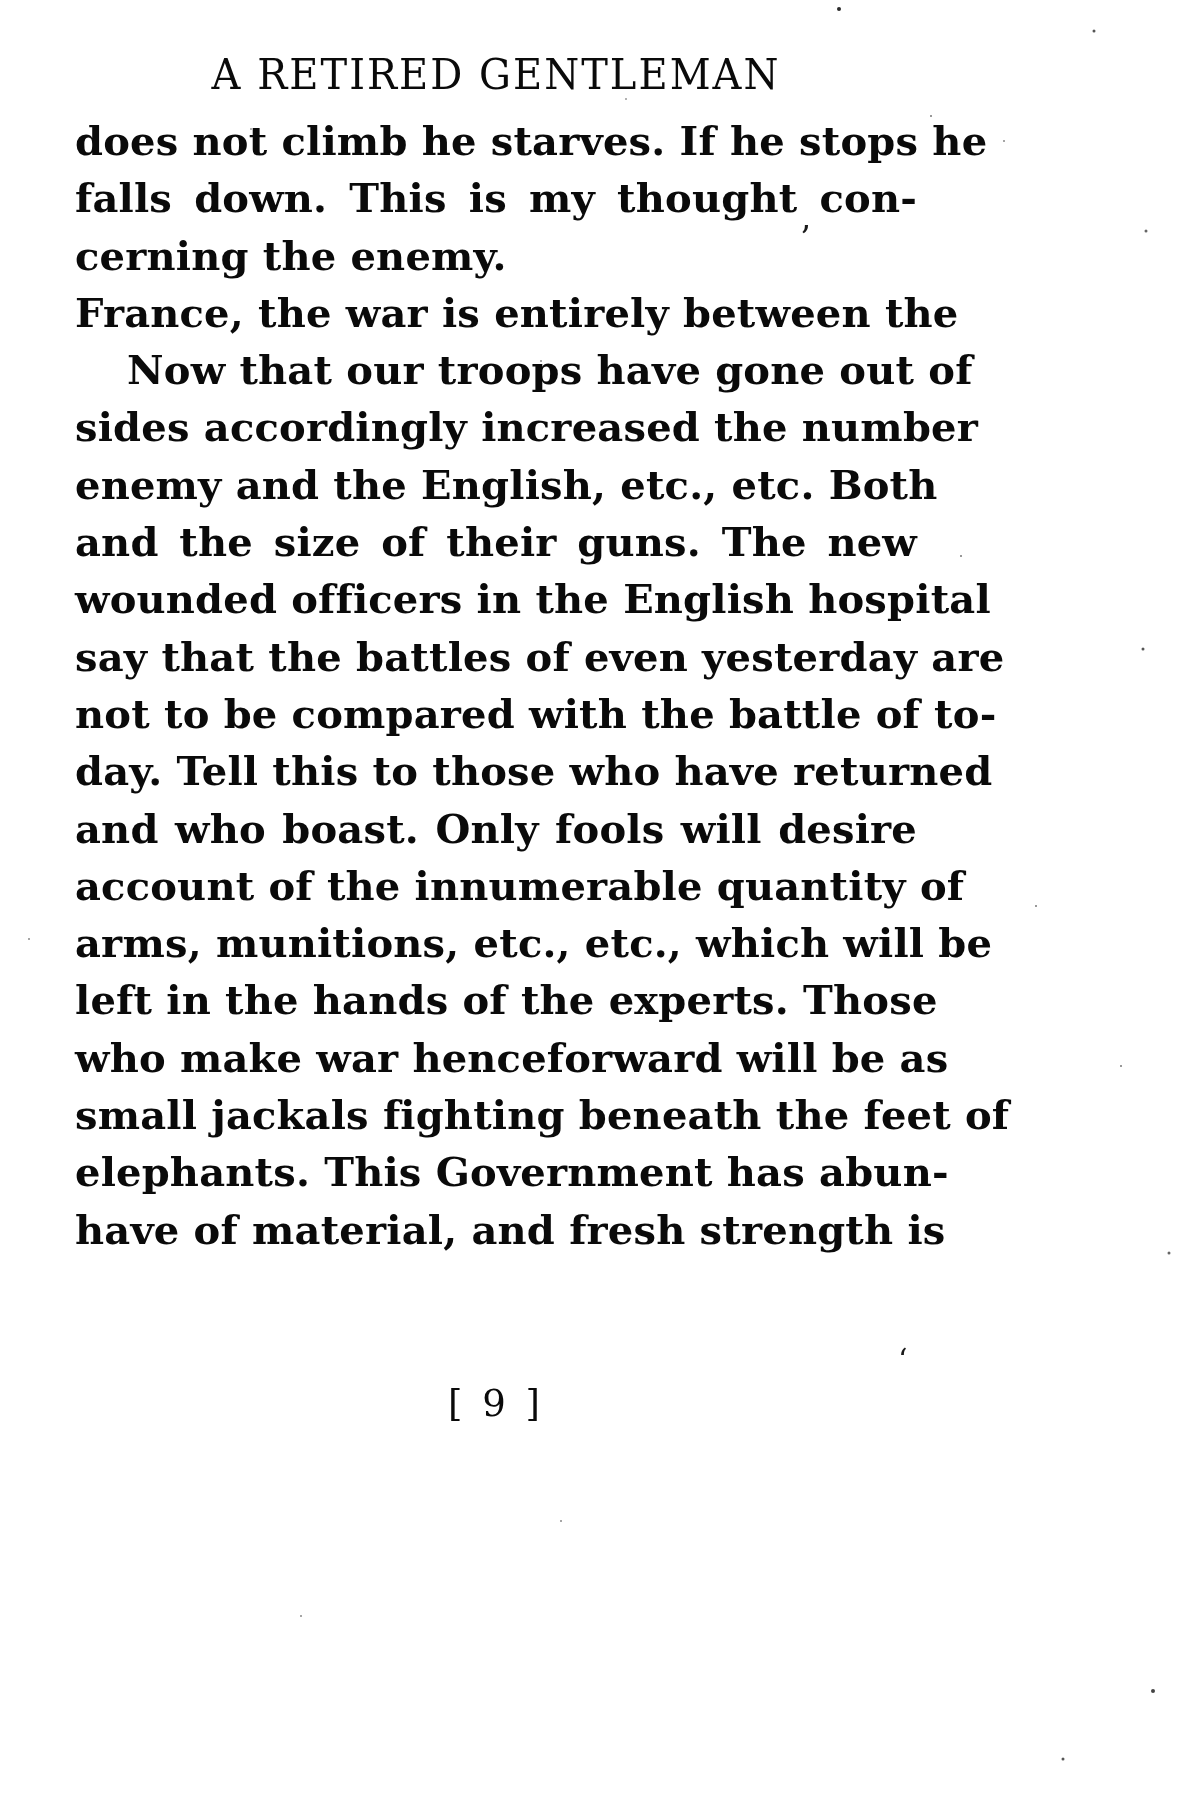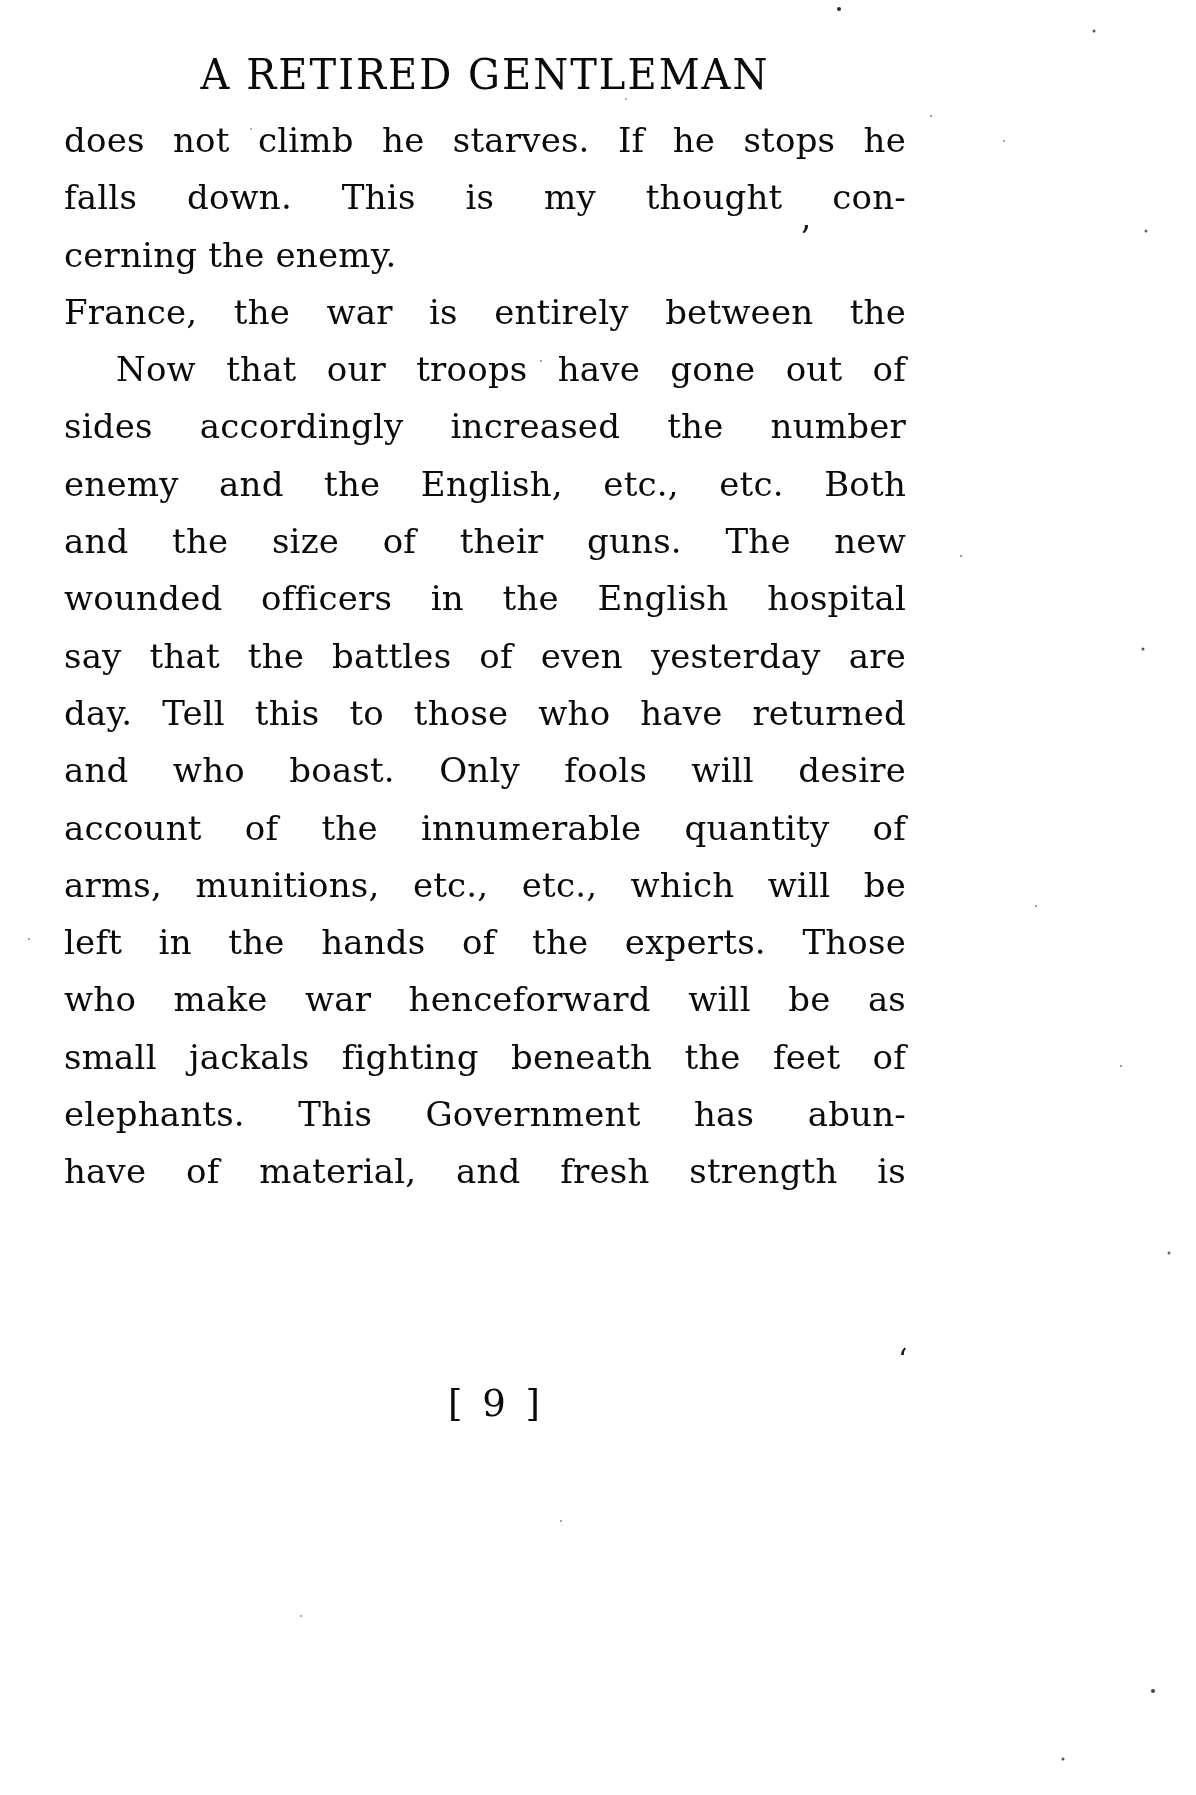--- a/index.html
+++ b/index.html
@@ -11,44 +11,45 @@
     position: relative;
     width: 1196px;
     height: 1795px;
     background: #ffffff;
     overflow: hidden;
     font-family: "DejaVu Serif", "Liberation Serif", serif;
     color: #0a0a0a;
   }
   .text-column {
     position: absolute;
-    left: 64px;
+    left: 75px;
     top: 48px;
     width: 842px;
   }
   .heading {
     text-align: center;
     font-size: 40px;
     line-height: 52px;
     letter-spacing: 2px;
     font-weight: normal;
     white-space: nowrap;
     transform: scaleY(1.05);
   }
   .body-text {
     margin-top: 12px;
   }
   .line {
-    font-size: 34px;
+    font-size: 40px;
     line-height: 57.3px;
     height: 57.3px;
     text-align: justify;
     text-align-last: justify;
     white-space: nowrap;
     letter-spacing: 0.2px;
+    font-weight: bold;
   }
   .line.no-justify {
     text-align: right;
     text-align-last: left;
   }
   .line.indent {
     padding-left: 52px;
   }
   .folio {
     position: absolute;
@@ -110,20 +111,21 @@
       <div class="line">does not climb he starves. If he stops he</div>
       <div class="line">falls down. This is my thought con-</div>
       <div class="line no-justify">cerning the enemy.</div>
       <div class="line">France, the war is entirely between the</div>
       <div class="line indent">Now that our troops have gone out of</div>
       <div class="line">sides accordingly increased the number</div>
       <div class="line">enemy and the English, etc., etc. Both</div>
       <div class="line">and the size of their guns. The new</div>
       <div class="line">wounded officers in the English hospital</div>
       <div class="line">say that the battles of even yesterday are</div>
+      <div class="line">not to be compared with the battle of to-</div>
       <div class="line">day. Tell this to those who have returned</div>
       <div class="line">and who boast. Only fools will desire</div>
       <div class="line">account of the innumerable quantity of</div>
       <div class="line">arms, munitions, etc., etc., which will be</div>
       <div class="line">left in the hands of the experts. Those</div>
       <div class="line">who make war henceforward will be as</div>
       <div class="line">small jackals fighting beneath the feet of</div>
       <div class="line">elephants. This Government has abun-</div>
       <div class="line">have of material, and fresh strength is</div>
     </div>

